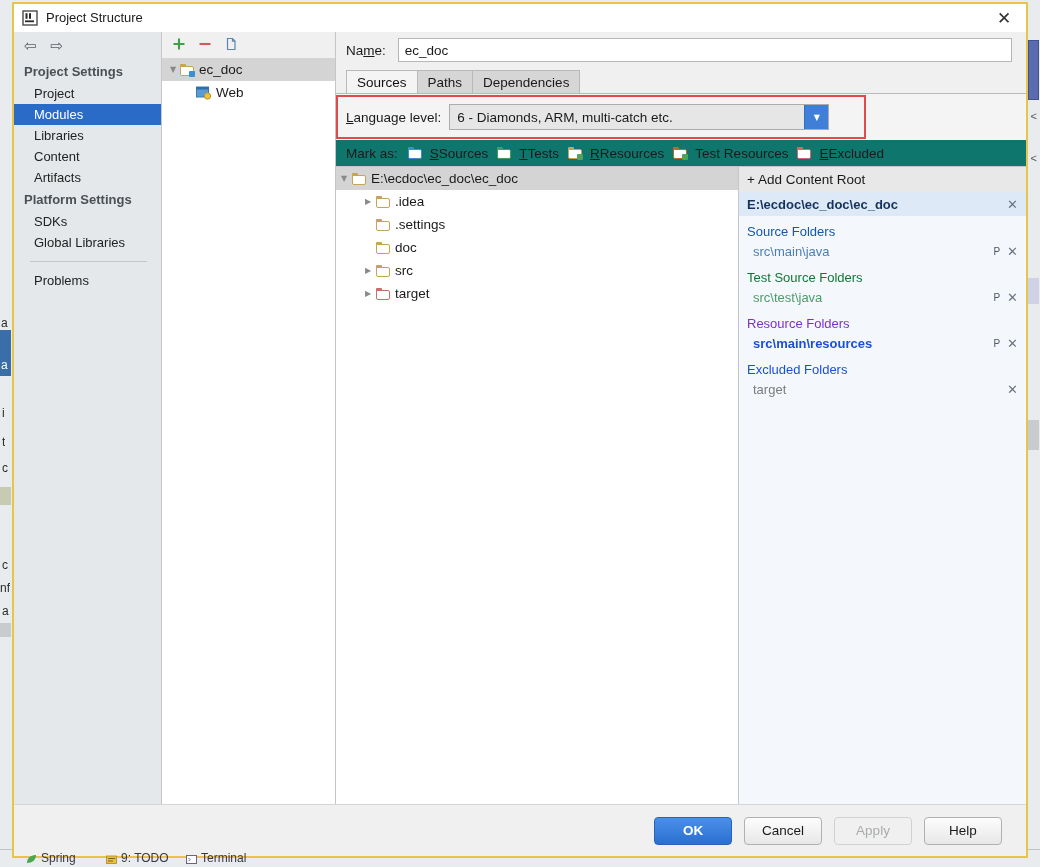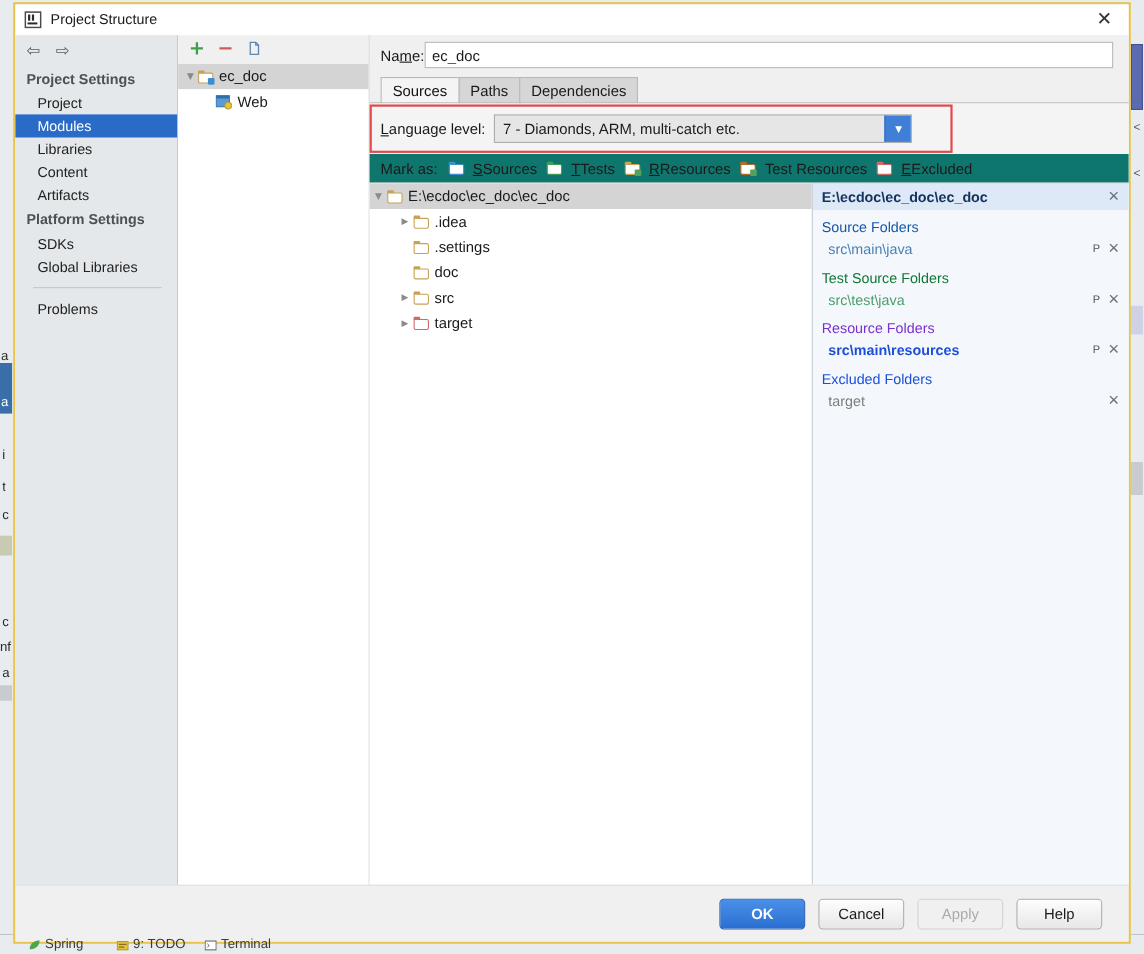--- a/index.html
+++ b/index.html
@@ -129,21 +129,21 @@
     width: 14px; flex: 0 0 14px; text-align: center;
     font-size: 8px; color: #888; font-family:"DejaVu Sans", sans-serif;
   }
 
   
   #main { flex: 1; display: flex; flex-direction: column; background: #f0f0f0; min-width:0;}
   #name-row {
     height: 36px; display: flex; align-items: center; padding: 0 14px 0 10px;
     flex: 0 0 36px;
   }
-  #name-label { font-size: 13.5px; color: #1a1a1a; margin-right: 0; }
+  #name-label { font-size: 13.5px; color: #1a1a1a; margin-right: 12px; }
   #name-input {
     flex: 1; height: 24px; background: #ffffff;
     border: 1px solid #b4b8bb; padding: 0 6px;
     font-family: "Liberation Sans", sans-serif; font-size: 13.5px; color: #1a1a1a;
   }
   #tabs-row { display: flex; align-items: flex-end; padding-left: 10px; height: 26px; flex:0 0 26px; position:relative;}
   .tab {
     height: 24px; padding: 0 10px; display: flex; align-items: center;
     font-size: 13.5px; color: #1a1a1a; cursor: pointer;
     background: #d6d6d6; border: 1px solid #b9b9b9; border-bottom: none;
@@ -381,21 +381,21 @@
         <div class="tab active">Sources</div>
         <div class="tab">Paths</div>
         <div class="tab">Dependencies</div>
         <div id="tabs-underline"></div>
       </div>
 
       <div id="lang-band">
         <div id="lang-highlight"></div>
         <span id="lang-label"><u>L</u>anguage level:</span>
         <div id="lang-combo">
-          <span id="lang-value">7 - Diamonds, ARM, multi-catch etc.</span>
+          <span id="lang-value">6 - Diamonds, ARM, multi-catch etc.</span>
           <span id="lang-arrow">▼</span>
         </div>
       </div>
 
       <div id="markas-row">
         <span id="markas-label">Mark as:</span>
 
         <span class="mark-btn">
           <span class="folder" style="--fc:#3b8ed0;">
               <b></b>
@@ -486,20 +486,21 @@
             <span class="ft-tri">▶</span>
             <span class="folder" style="--fc:#d06a6a;">
                 <b></b>
                 <i></i>
               </span>
             <span>target</span>
           </div>
         </div>
 
         <div id="roots-panel">
+          <div id="add-root">+ Add Content Root</div>
 
           <div class="root-header">
             <span>E:\ecdoc\ec_doc\ec_doc</span>
             <span class="mini-icons">
               <span class="mini-x">✕</span>
             </span>
           </div>
 
           <div class="grp-title grp-src">Source Folders</div>
           <div class="grp-row">

